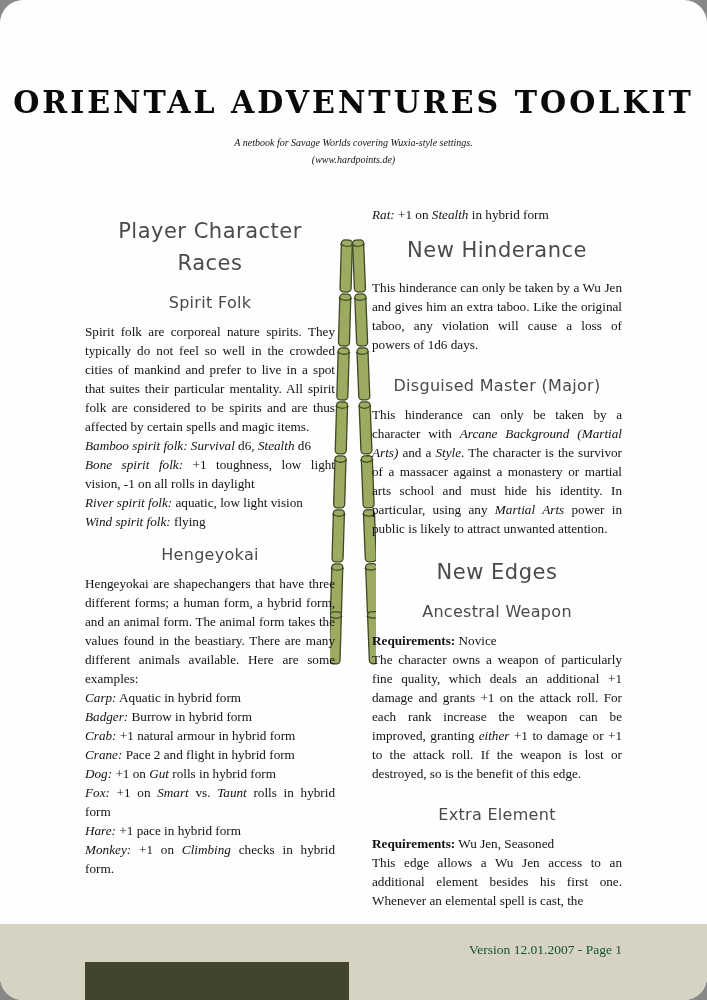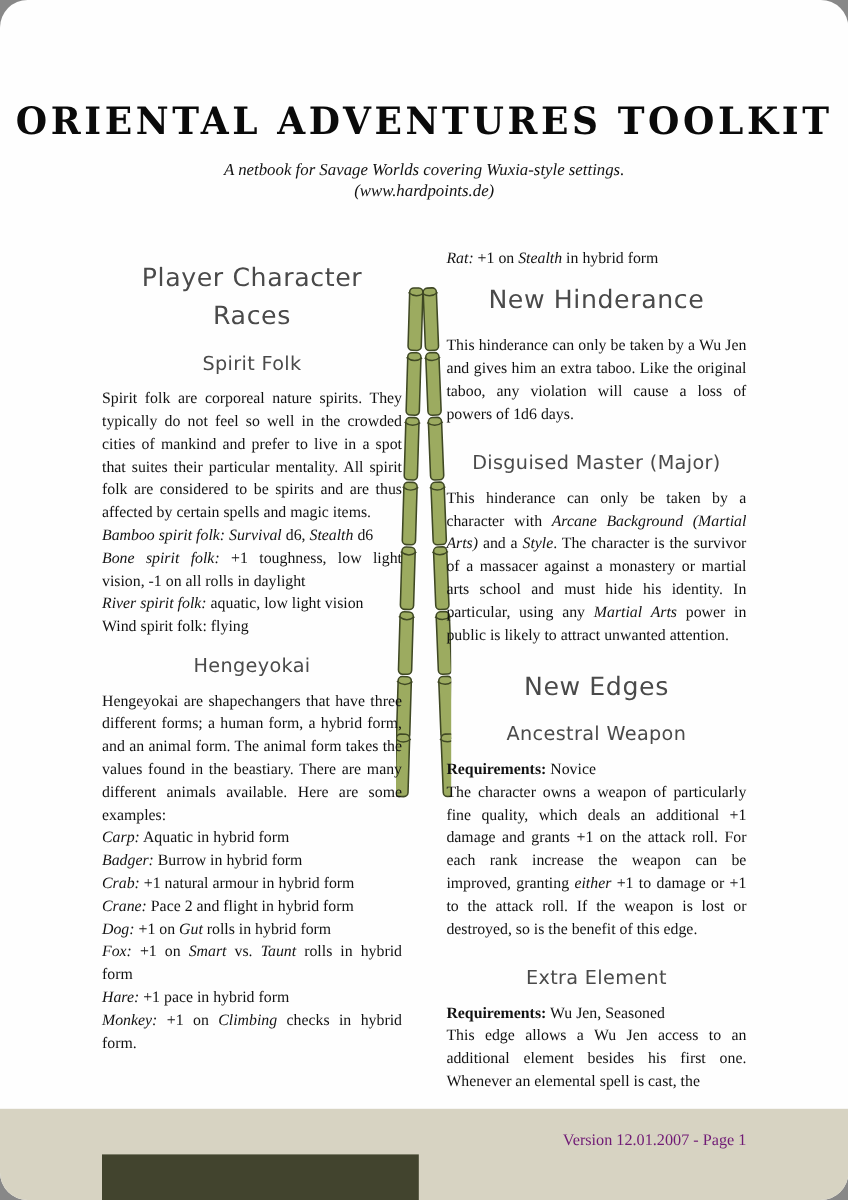--- a/index.html
+++ b/index.html
@@ -13,21 +13,21 @@
   .block { position:absolute; left:85px; bottom:0; width:264px; height:38px; background:#42442e; }
 
   .title {
     position:absolute; top:84px; left:0; width:100%; text-align:center;
     font-family:"DejaVu Serif", serif; font-weight:bold; font-size:30px;
     letter-spacing:3px; text-transform:uppercase; color:#0a0a0a;
     transform:scaleY(1.05);
   }
   .subtitle {
     position:absolute; top:134px; left:0; width:100%; text-align:center;
-    font-style:italic; font-size:14px; line-height:17px;
+    font-style:italic; font-size:10px; line-height:17px;
   }
 
   .col { position:absolute; top:205px; width:250px; font-size:13.2px; line-height:19px; text-align:justify; }
   .col-left  { left:85px; }
   .col-right { left:372px; }
 
   h1.sec {
     font-family:"DejaVu Sans", sans-serif; font-weight:400; color:#4a4a4a;
     font-size:21px; line-height:32px; text-align:center; letter-spacing:.5px;
     margin:10px 0 12px;
@@ -39,21 +39,21 @@
   }
   p.body  { margin:0 0 0 0; }
   p.entry { margin:0; }
   p.spaced-after { margin-bottom:2px; }
   .secgap { height:8px; }
 
   .bamboo { position:absolute; left:330px; top:238px; width:46px; height:428px; }
 
   .footer {
     position:absolute; right:85px; bottom:42px;
-    font-size:13.5px; font-family:"Liberation Serif", serif; color:#701a75;
+    font-size:13.5px; font-family:"Liberation Serif", serif; color:#14532d;
   }
 </style>
 </head>
 <body>
 
 <div class="page">
 
   <div class="band"></div>
   <div class="block"></div>
 
@@ -96,21 +96,21 @@
   </div>
 
   <div class="col col-left">
     <h1 class="sec">Player Character Races</h1>
 
     <h2 class="sub">Spirit Folk</h2>
     <p class="body">Spirit folk are corporeal nature spirits. They typically do not feel so well in the crowded cities of mankind and prefer to live in a spot that suites their particular mentality. All spirit folk are considered to be spirits and are thus affected by certain spells and magic items.</p>
     <p class="entry"><span style="font-style: italic;">Bamboo spirit folk: Survival</span><span> d6, </span><span style="font-style: italic;">Stealth</span><span> d6</span></p>
     <p class="entry"><span style="font-style: italic;">Bone spirit folk:</span><span> +1 toughness, low light vision, -1 on all rolls in daylight</span></p>
     <p class="entry"><span style="font-style: italic;">River spirit folk:</span><span> aquatic, low light vision</span></p>
-    <p class="entry"><span style="">Wind spirit folk:</span><span> flying</span></p>
+    <p class="entry"><span style="font-style: italic;">Wind spirit folk:</span><span> flying</span></p>
 
     <h2 class="sub">Hengeyokai</h2>
     <p class="body">Hengeyokai are shapechangers that have three different forms; a human form, a hybrid form, and an animal form. The animal form takes the values found in the beastiary. There are many different animals available. Here are some examples:</p>
     <p class="entry"><span style="font-style: italic;">Carp:</span><span> Aquatic in hybrid form</span></p>
     <p class="entry"><span style="font-style: italic;">Badger:</span><span> Burrow in hybrid form</span></p>
     <p class="entry"><span style="font-style: italic;">Crab:</span><span> +1 natural armour in hybrid form</span></p>
     <p class="entry"><span style="font-style: italic;">Crane:</span><span> Pace 2 and flight in hybrid form</span></p>
     <p class="entry"><span style="font-style: italic;">Dog:</span><span> +1 on </span><span style="font-style: italic;">Gut</span><span> rolls in hybrid form</span></p>
     <p class="entry"><span style="font-style: italic;">Fox:</span><span> +1 on </span><span style="font-style: italic;">Smart</span><span> vs. </span><span style="font-style: italic;">Taunt</span><span> rolls in hybrid form</span></p>
     <p class="entry"><span style="font-style: italic;">Hare:</span><span> +1 pace in hybrid form</span></p>

